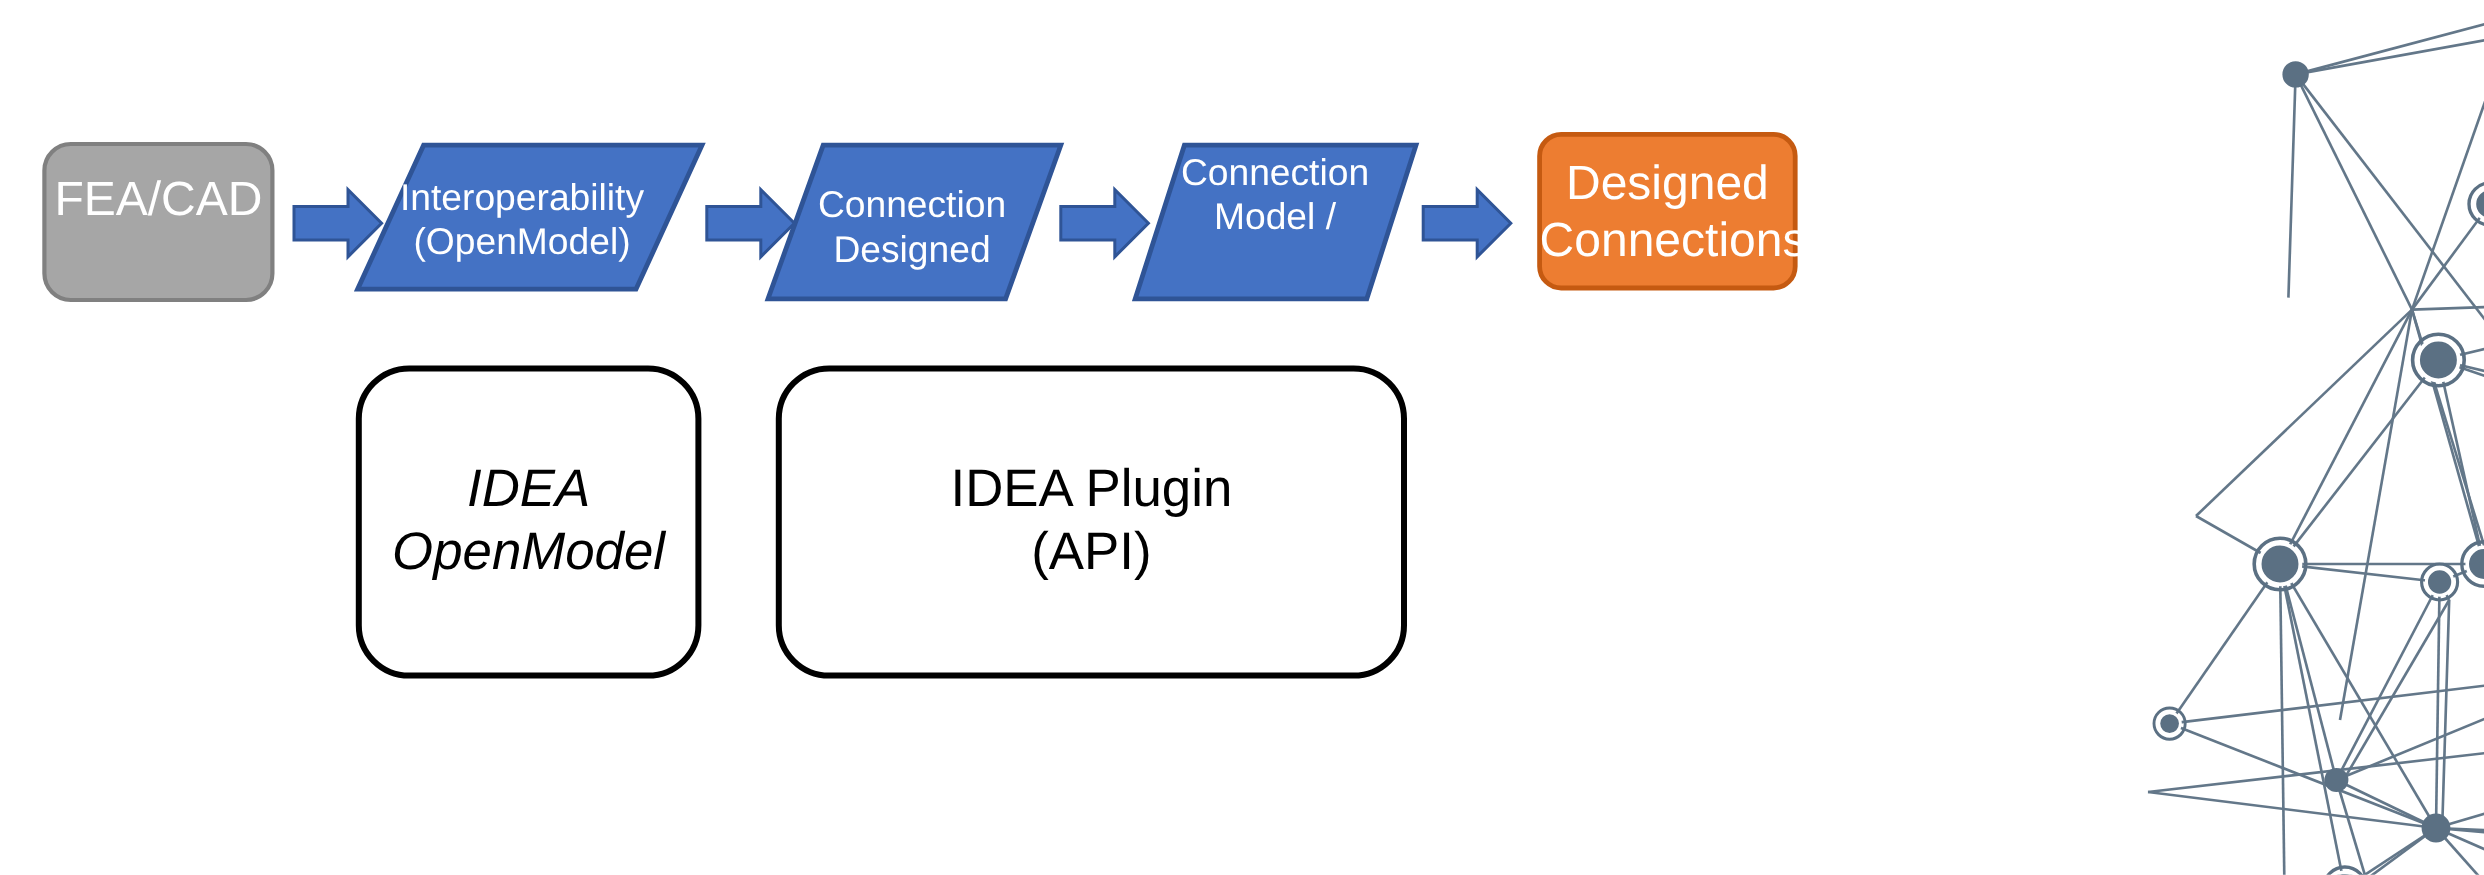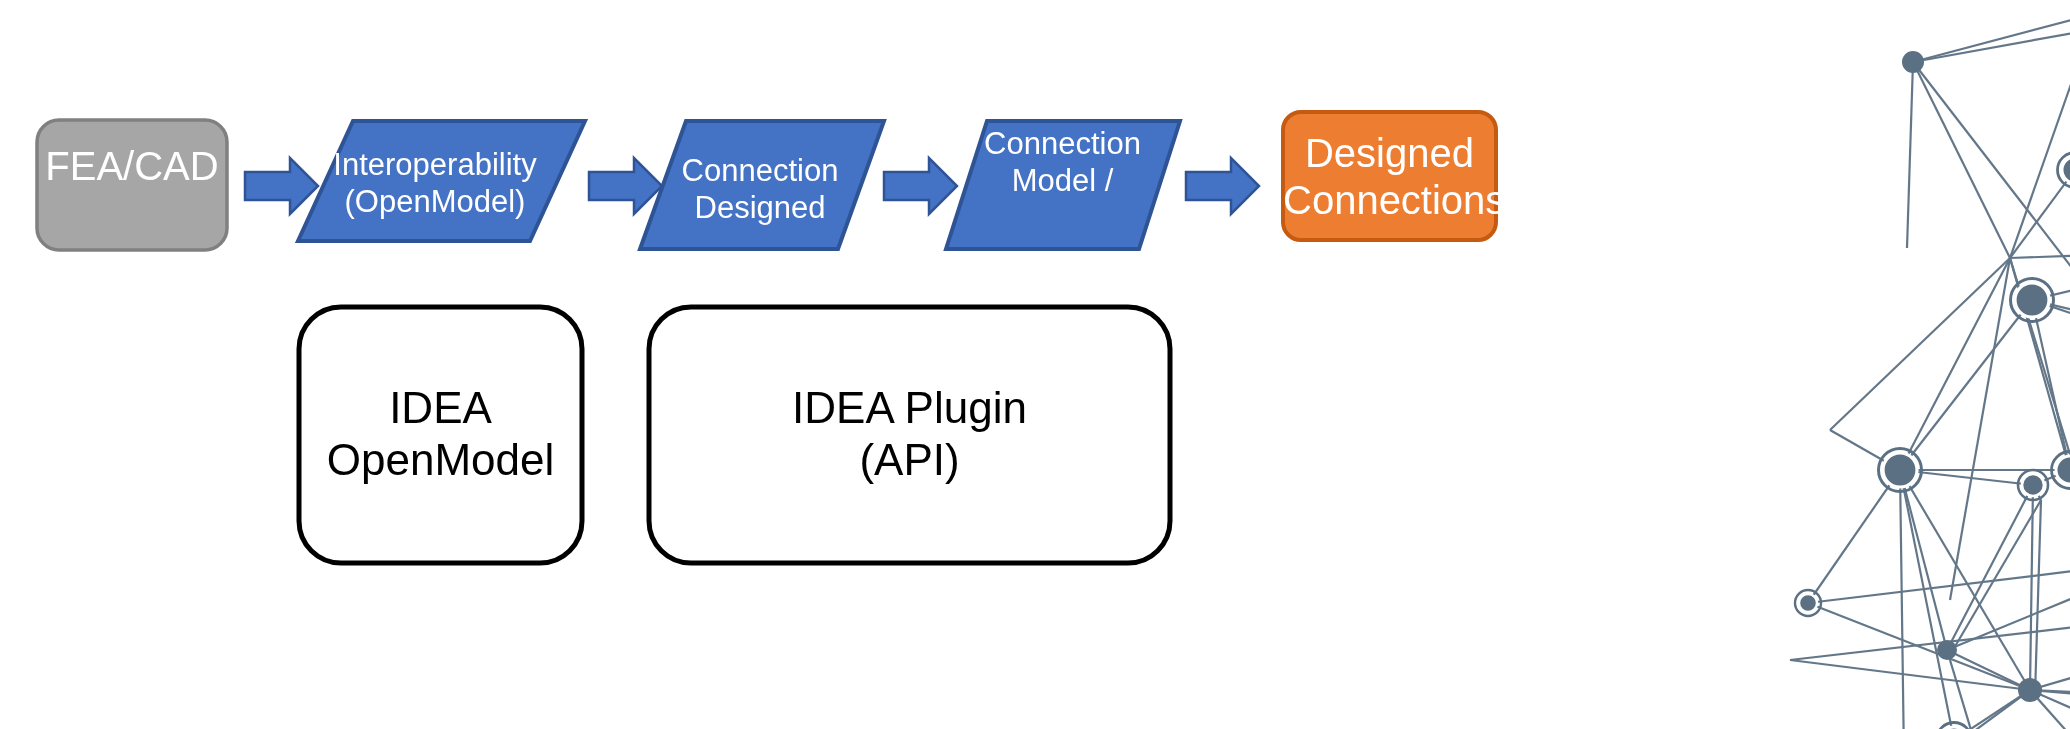--- a/index.html
+++ b/index.html
@@ -151,21 +151,21 @@
     <div class="txt t-para txt-white" style="left:955px;top:126px;width:215px;">
       <div>Connection</div>
       <div>Model /</div>
     </div>
 
     <div class="txt t-target txt-white" style="left:1283px;top:130px;width:213px;">
       <div>Designed</div>
       <div>Connections</div>
     </div>
 
-    <div class="txt t-group txt-black" style="left:299px;top:382px;width:283px;">
+    <div class="txt t-group txt-black" style="left:299px;top:382px;width:283px;font-style:italic;">
       <div>IDEA OpenModel</div>
     </div>
 
     <div class="txt t-group txt-black" style="left:649px;top:382px;width:521px;">
       <div>IDEA Plugin</div>
       <div>(API)</div>
     </div>
 
   </div>
 </div>

